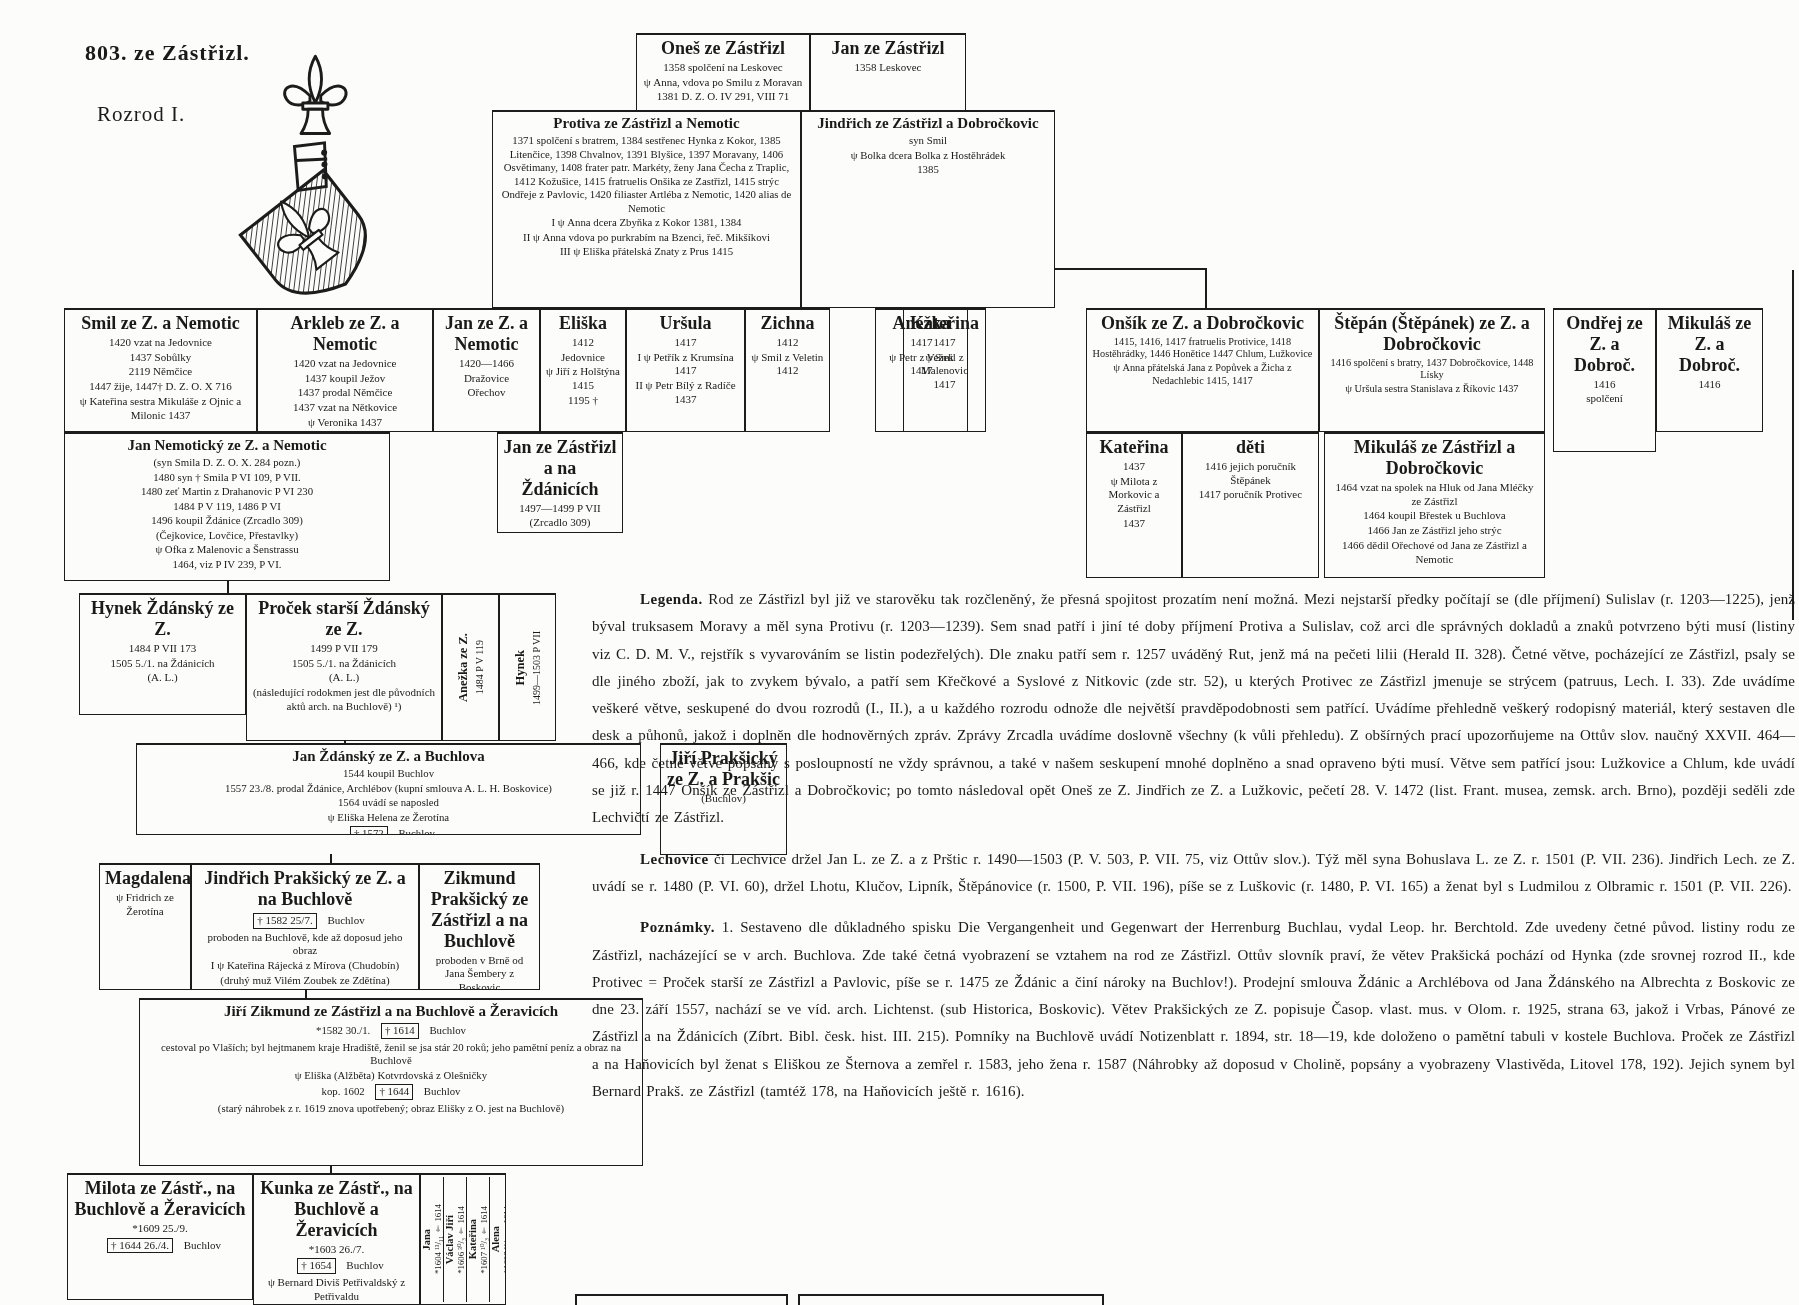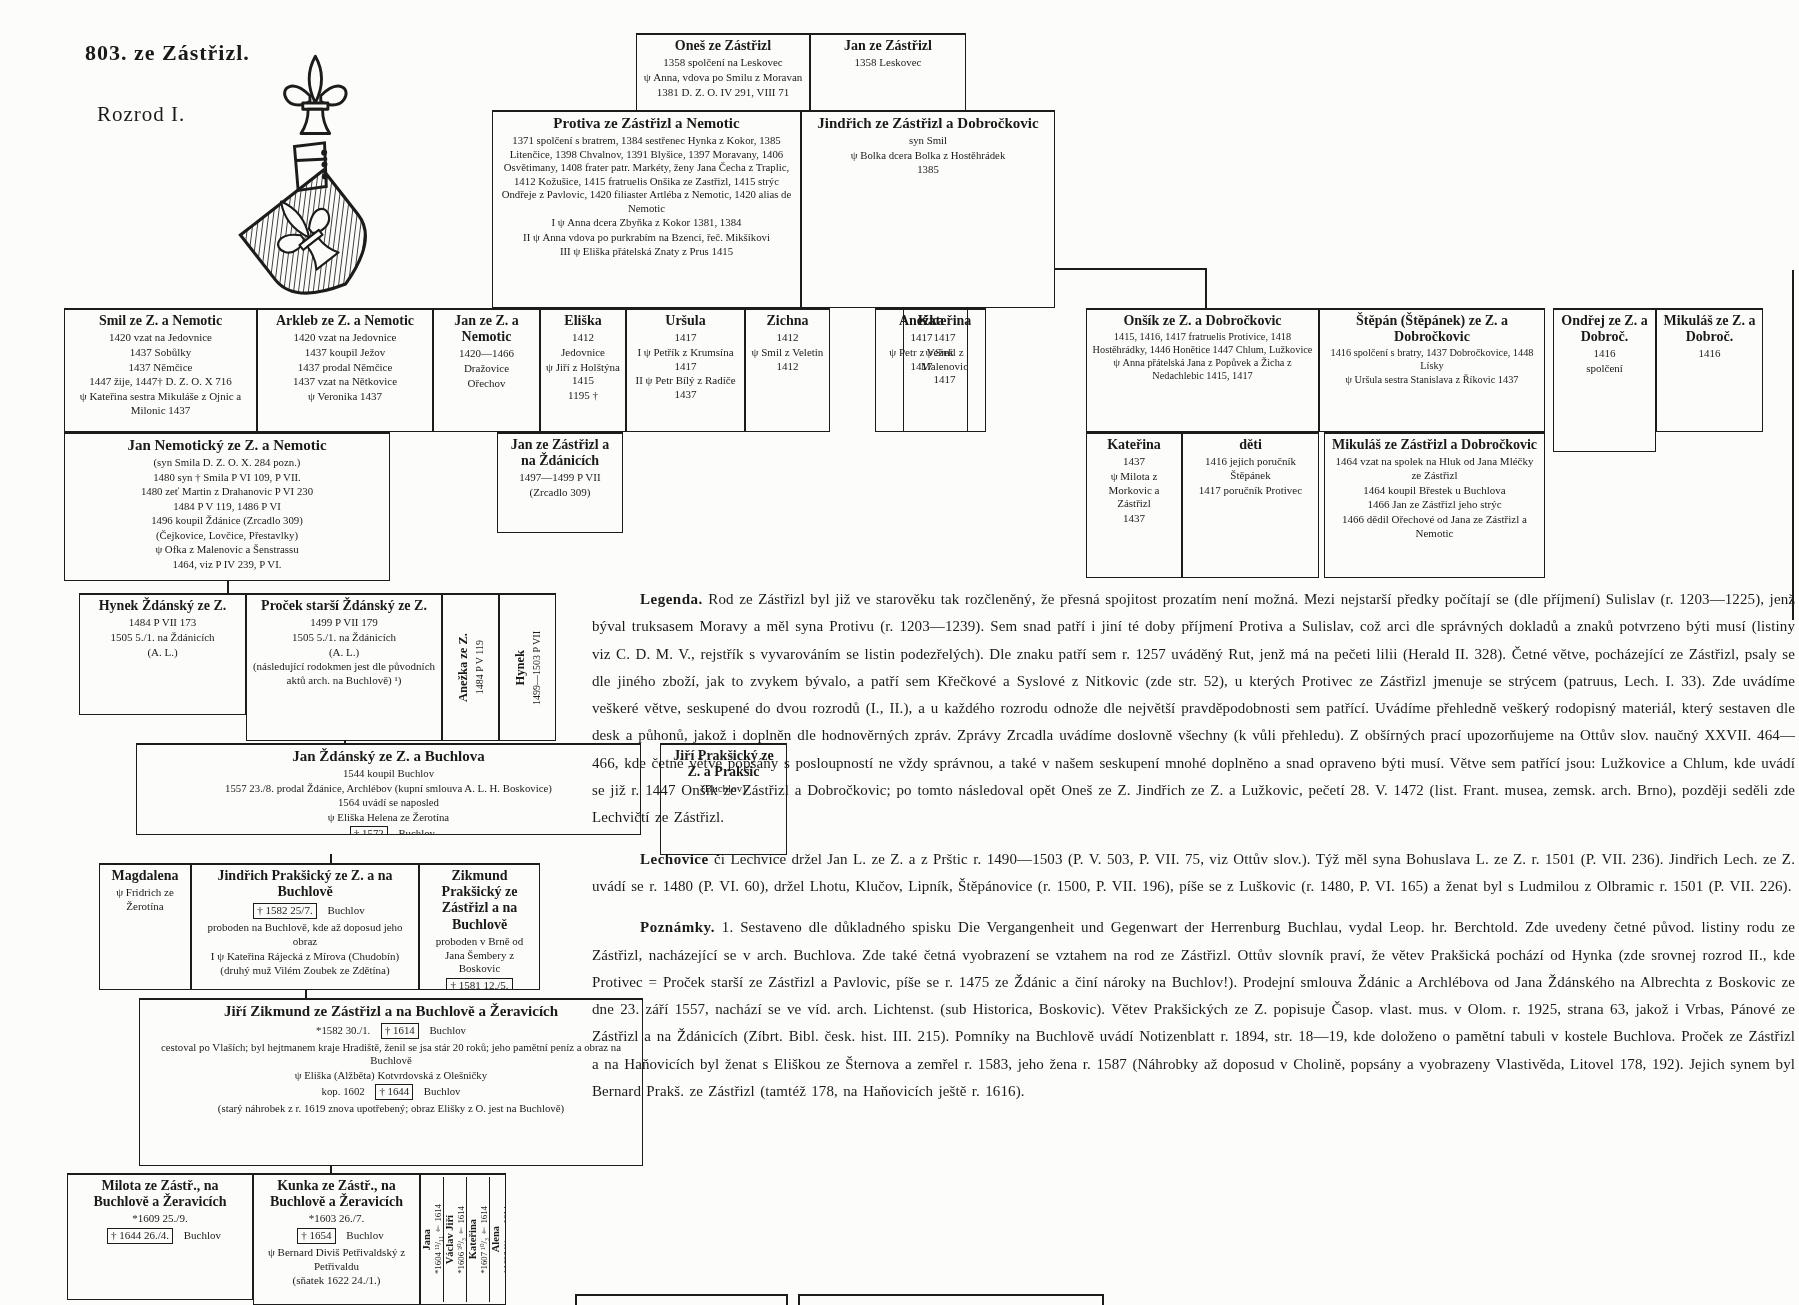--- a/index.html
+++ b/index.html
@@ -9,21 +9,21 @@
     font-family:"Liberation Serif","DejaVu Serif",serif;
   }
   .hdr-no{position:absolute;left:85px;top:40px;font-size:22px;font-weight:700;letter-spacing:1px}
   .hdr-rozrod{position:absolute;left:97px;top:102px;font-size:21px;letter-spacing:1px}
   #arms{position:absolute;left:212px;top:46px;width:195px;height:265px}
 
   .gbox{
     position:absolute;box-sizing:border-box;border:1.6px solid #1c1c1c;border-top-width:2.4px;
     padding:3px 5px;text-align:center;overflow:hidden;background:transparent;
   }
-  .btitle{font-weight:700;font-size:14px;line-height:1.16;margin-bottom:2px}
+  .btitle{font-weight:700;font-size:18px;line-height:1.16;margin-bottom:2px}
   .lg .btitle{font-size:15px}
   .blines .bl{font-size:11px;line-height:1.25;margin:1px 0}
   .lg .blines .bl{font-size:10.8px}
   .tight .blines .bl{font-size:10.3px;line-height:1.22}
   .framed{display:inline-block;border:1.4px solid #1c1c1c;padding:0 3px;line-height:1.25;margin:1px 8px}
 
   .vbox{display:flex;flex-direction:row;align-items:center;justify-content:center;gap:3px;padding:4px 1px}
   .vtext{writing-mode:vertical-rl;transform:rotate(180deg);white-space:nowrap}
   .vname{font-weight:700;font-size:12.5px}
   .vdates{font-size:10px}
@@ -161,21 +161,21 @@
       <div class="bl">syn Smil</div>
       <div class="bl">ψ Bolka dcera Bolka z Hostěhrádek</div>
       <div class="bl">1385</div>
     </div>
 </div>
 <div class="gbox" id="b-smil">
   <div class="btitle">Smil ze Z. a Nemotic</div>
   <div class="blines">
       <div class="bl">1420 vzat na Jedovnice</div>
       <div class="bl">1437 Sobůlky</div>
-      <div class="bl">1437 Němčice</div>
+      <div class="bl">2119 Němčice</div>
       <div class="bl">1447 žije, 1447† D. Z. O. X 716</div>
       <div class="bl">ψ Kateřina sestra Mikuláše z Ojnic a Milonic 1437</div>
     </div>
 </div>
 <div class="gbox" id="b-arkleb">
   <div class="btitle">Arkleb ze Z. a Nemotic</div>
   <div class="blines">
       <div class="bl">1420 vzat na Jedovnice</div>
       <div class="bl">1437 koupil Ježov</div>
       <div class="bl">1437 prodal Němčice</div>

